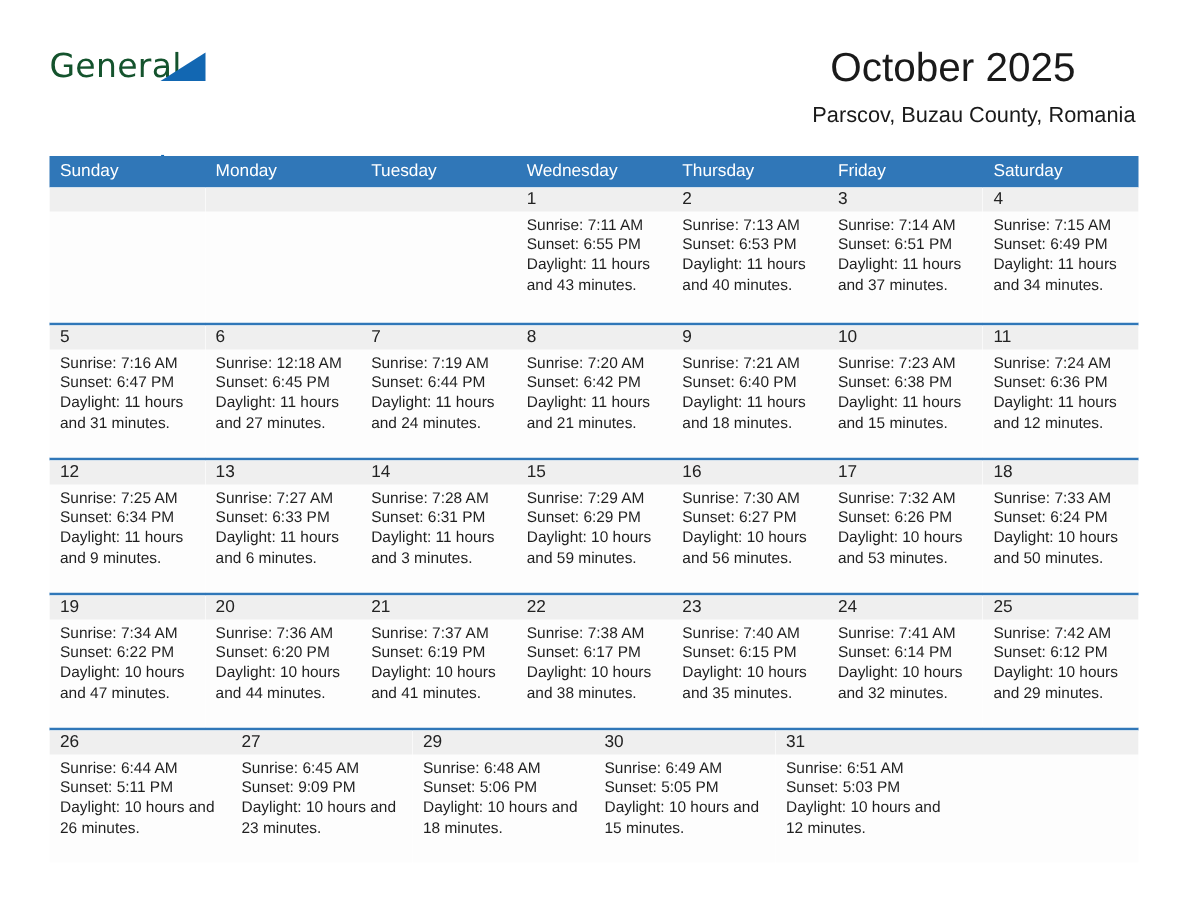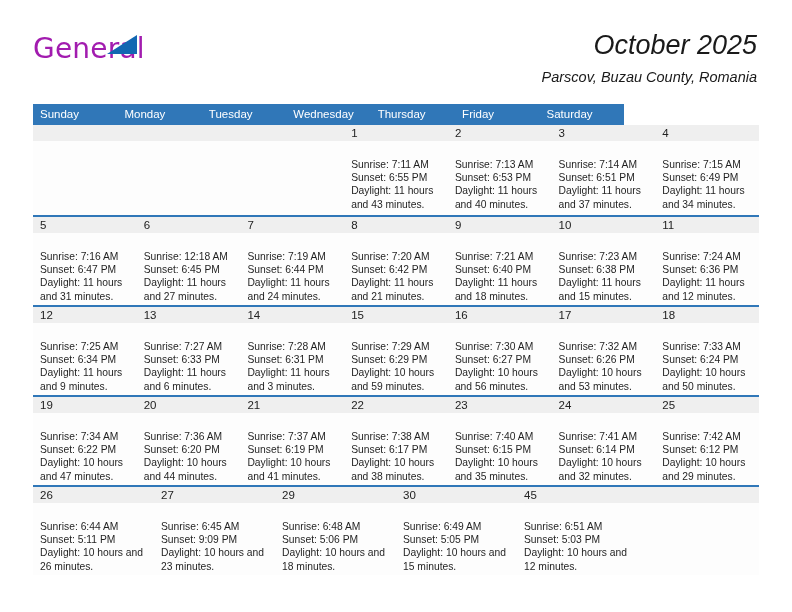--- a/index.html
+++ b/index.html
@@ -33,23 +33,23 @@
     position: absolute;
     left: 33px;
     top: 32px;
     width: 200px;
     height: 56px;
   }
   .logo-general {
     position: absolute;
     left: 0;
     top: 0;
-    font-size: 28px;
+    font-size: 22px;
     letter-spacing: 0.2px;
-    color: #a21caf;
+    color: #14532d;
     font-family: "DejaVu Sans", sans-serif;
   }
   .logo-blue {
     position: absolute;
     left: 57px;
     top: 22px;
     font-size: 22px;
     letter-spacing: 0.2px;
     color: #1267b2;
     font-family: "DejaVu Sans", sans-serif;
@@ -62,22 +62,21 @@
     width: 0;
     height: 0;
     border-style: solid;
     border-width: 0 0 19px 30px;
     border-color: transparent transparent #1267b2 transparent;
   }
   .title-wrap {
     position: absolute;
     right: 35px;
     top: 28px;
-    text-align: right;
-    font-style: italic;
+    text-align: center;
   }
   .cal-title {
     font-size: 27px;
     font-weight: normal;
     color: #1a1a1a;
     line-height: 34px;
     white-space: nowrap;
   }
   .cal-subtitle {
     font-size: 14.5px;
@@ -90,21 +89,21 @@
 
   
   .calendar {
     position: absolute;
     left: 33px;
     top: 104px;
     width: 726px;
   }
   .dow-row {
     display: flex;
-    width: 591px;
+    width: 726px;
     height: 21px;
     background: #3077b8;
   }
   .dow {
     flex: 1 1 0;
     box-sizing: border-box;
     padding-left: 7px;
     color: #ffffff;
     font-size: 11.5px;
     line-height: 21px;
@@ -136,21 +135,21 @@
     font-size: 11.5px;
     line-height: 16px;
     padding-left: 7px;
     color: #222222;
     box-sizing: border-box;
   }
   .day.empty .day-num {
     background: #efefef;
   }
   .day-body {
-    padding: 17px 4px 0 7px;
+    padding: 3px 4px 0 7px;
     font-size: 10.3px;
     line-height: 13.2px;
     color: #1f1f1f;
   }
   .day-body div {
     white-space: nowrap;
   }
   .day-body .daylight {
     white-space: normal;
   }
@@ -430,21 +429,21 @@
           </div>
           <div class="day">
             <div class="day-num">30</div>
             <div class="day-body">
               <div>Sunrise: 6:49 AM</div>
               <div>Sunset: 5:05 PM</div>
               <div class="daylight">Daylight: 10 hours and 15 minutes.</div>
             </div>
           </div>
           <div class="day">
-            <div class="day-num">45</div>
+            <div class="day-num">31</div>
             <div class="day-body">
               <div>Sunrise: 6:51 AM</div>
               <div>Sunset: 5:03 PM</div>
               <div class="daylight">Daylight: 10 hours and 12 minutes.</div>
             </div>
           </div>
           <div class="day empty">
             <div class="day-num"></div>
           </div>
         </div>

